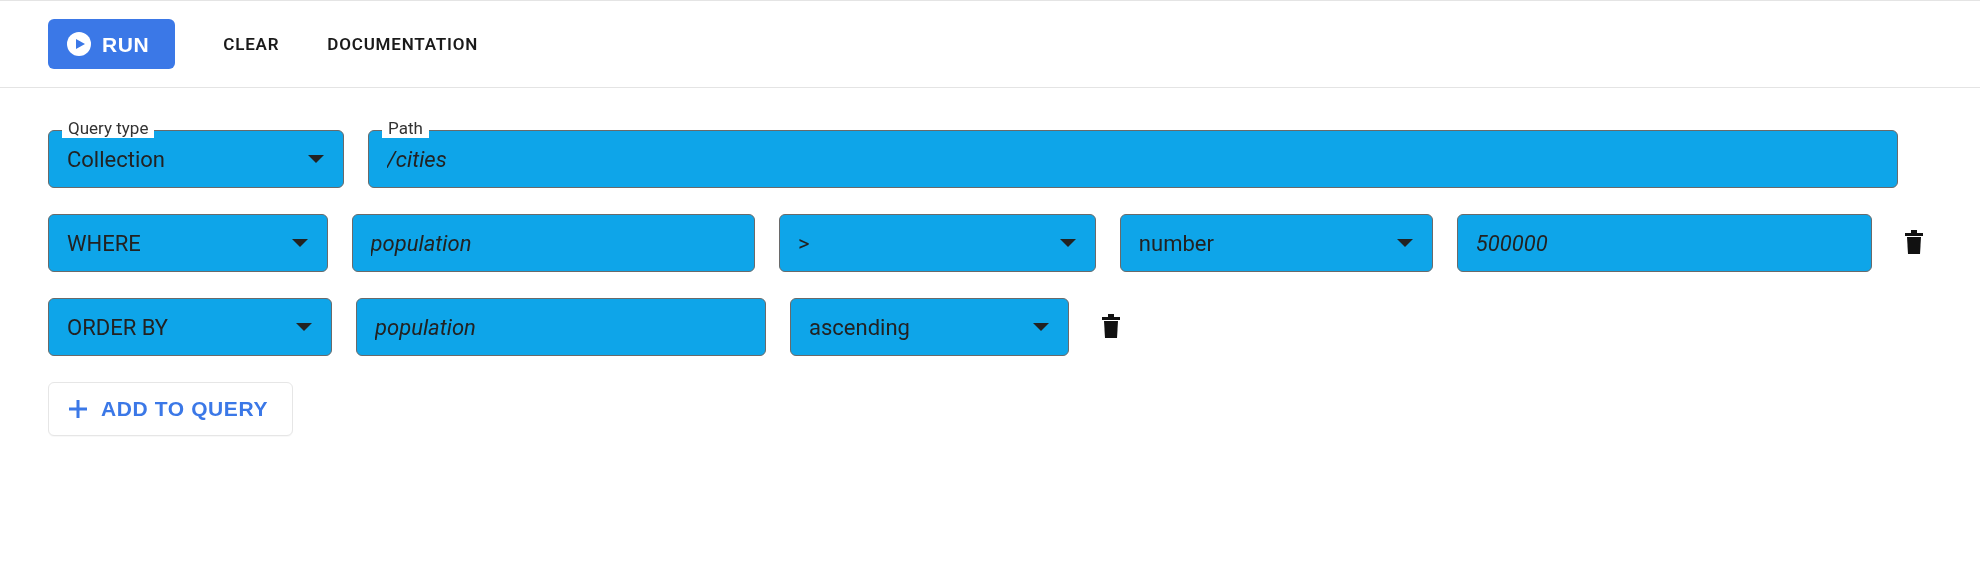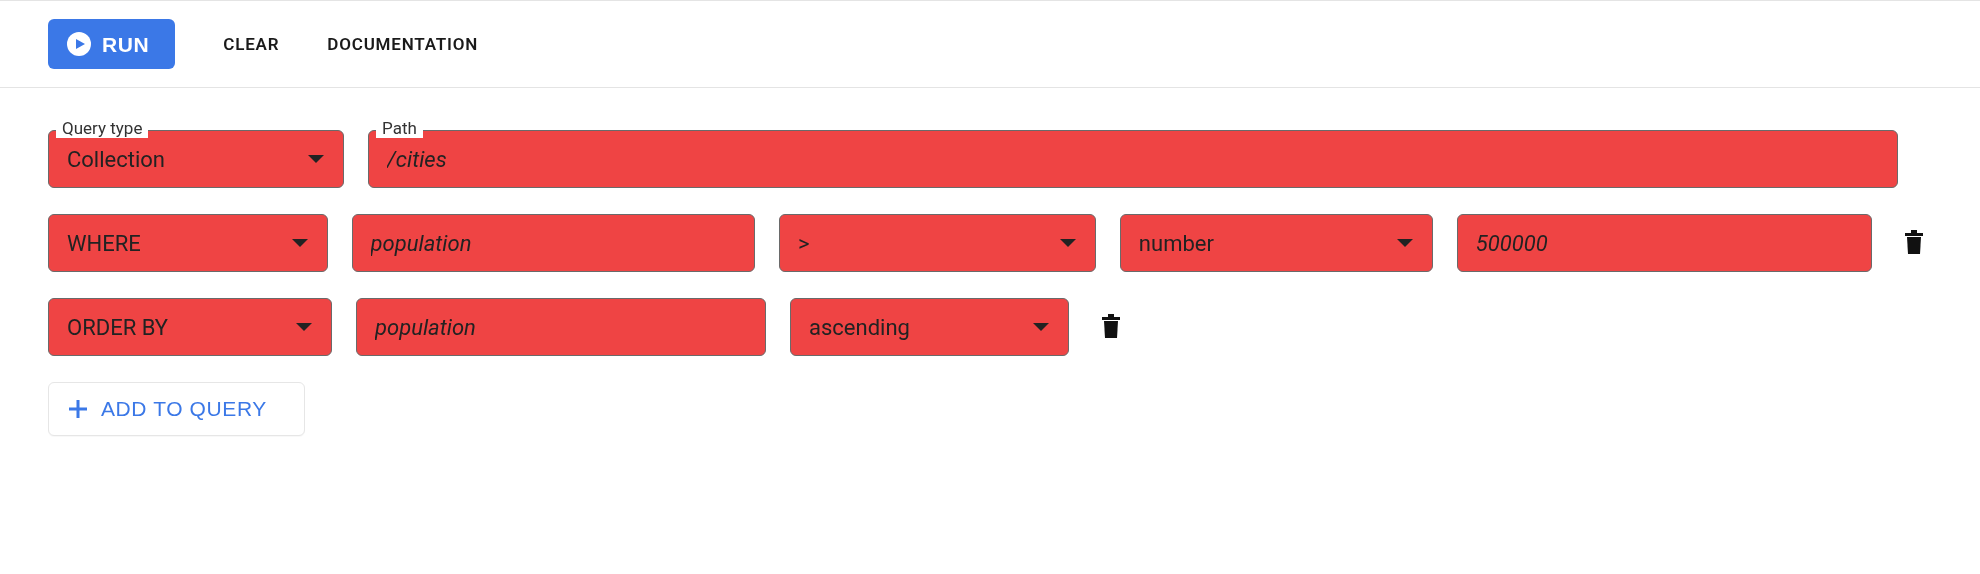--- a/index.html
+++ b/index.html
@@ -56,36 +56,36 @@
     margin-bottom: 26px;
   }
   .field-wrapper {
     position: relative;
     display: flex;
     align-items: center;
   }
   .field-label {
     position: absolute;
     top: -12px;
-    left: 8px;
+    left: 14px;
     background: #fff;
     padding: 0 6px;
     font-size: 17px;
     color: #333;
   }
   .field {
     border: 1px solid #6a6a6a;
     border-radius: 6px;
     height: 58px;
     padding: 0 18px;
     font-size: 22px;
     color: #222;
     display: flex;
     align-items: center;
-    background: #ef4444;
+    background: #0ea5e9;
   }
   .select-field {
     justify-content: space-between;
     cursor: pointer;
   }
   .input-field input {
     border: none;
     outline: none;
     font-size: 22px;
     color: #222;
@@ -105,23 +105,23 @@
     cursor: pointer;
     padding: 6px;
     display: inline-flex;
   }
   .add-to-query {
     display: inline-flex;
     align-items: center;
     gap: 12px;
     border: 1px solid #e6e6e6;
     border-radius: 6px;
-    padding: 14px 37px 14px 18px;
+    padding: 14px 24px 14px 18px;
     font-size: 21px;
-    font-weight: 400;
+    font-weight: 700;
     letter-spacing: 0.6px;
     color: #3b78e7;
     background: #fff;
     cursor: pointer;
     box-shadow: 0 1px 1px rgba(0,0,0,0.03);
   }
   .plus-icon {
     display: inline-flex;
   }
   

